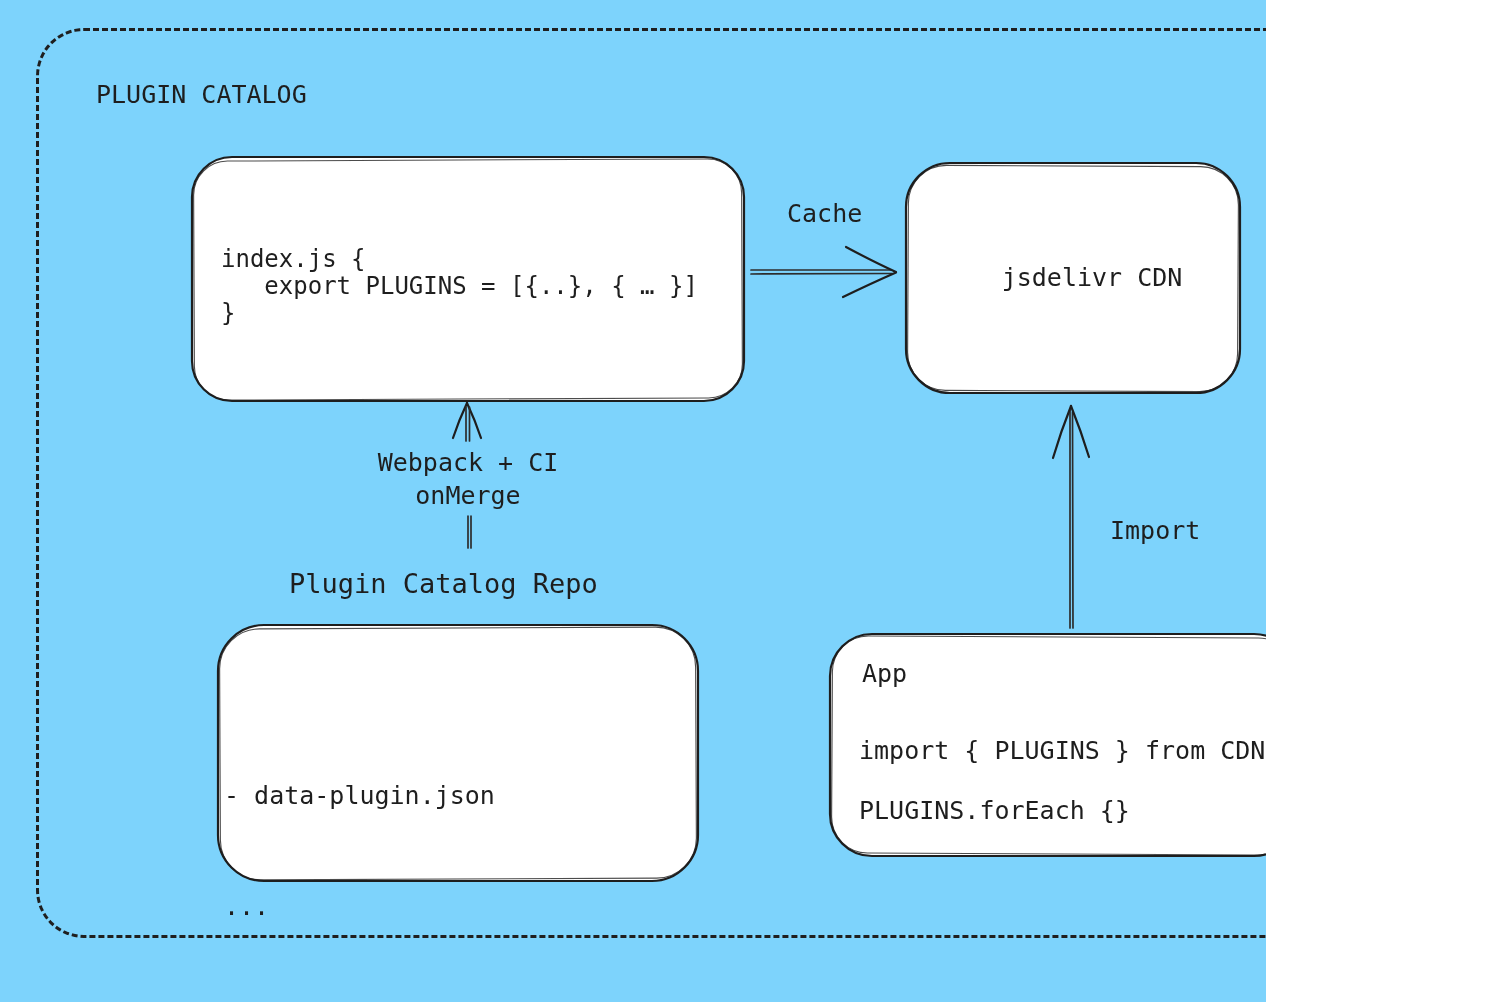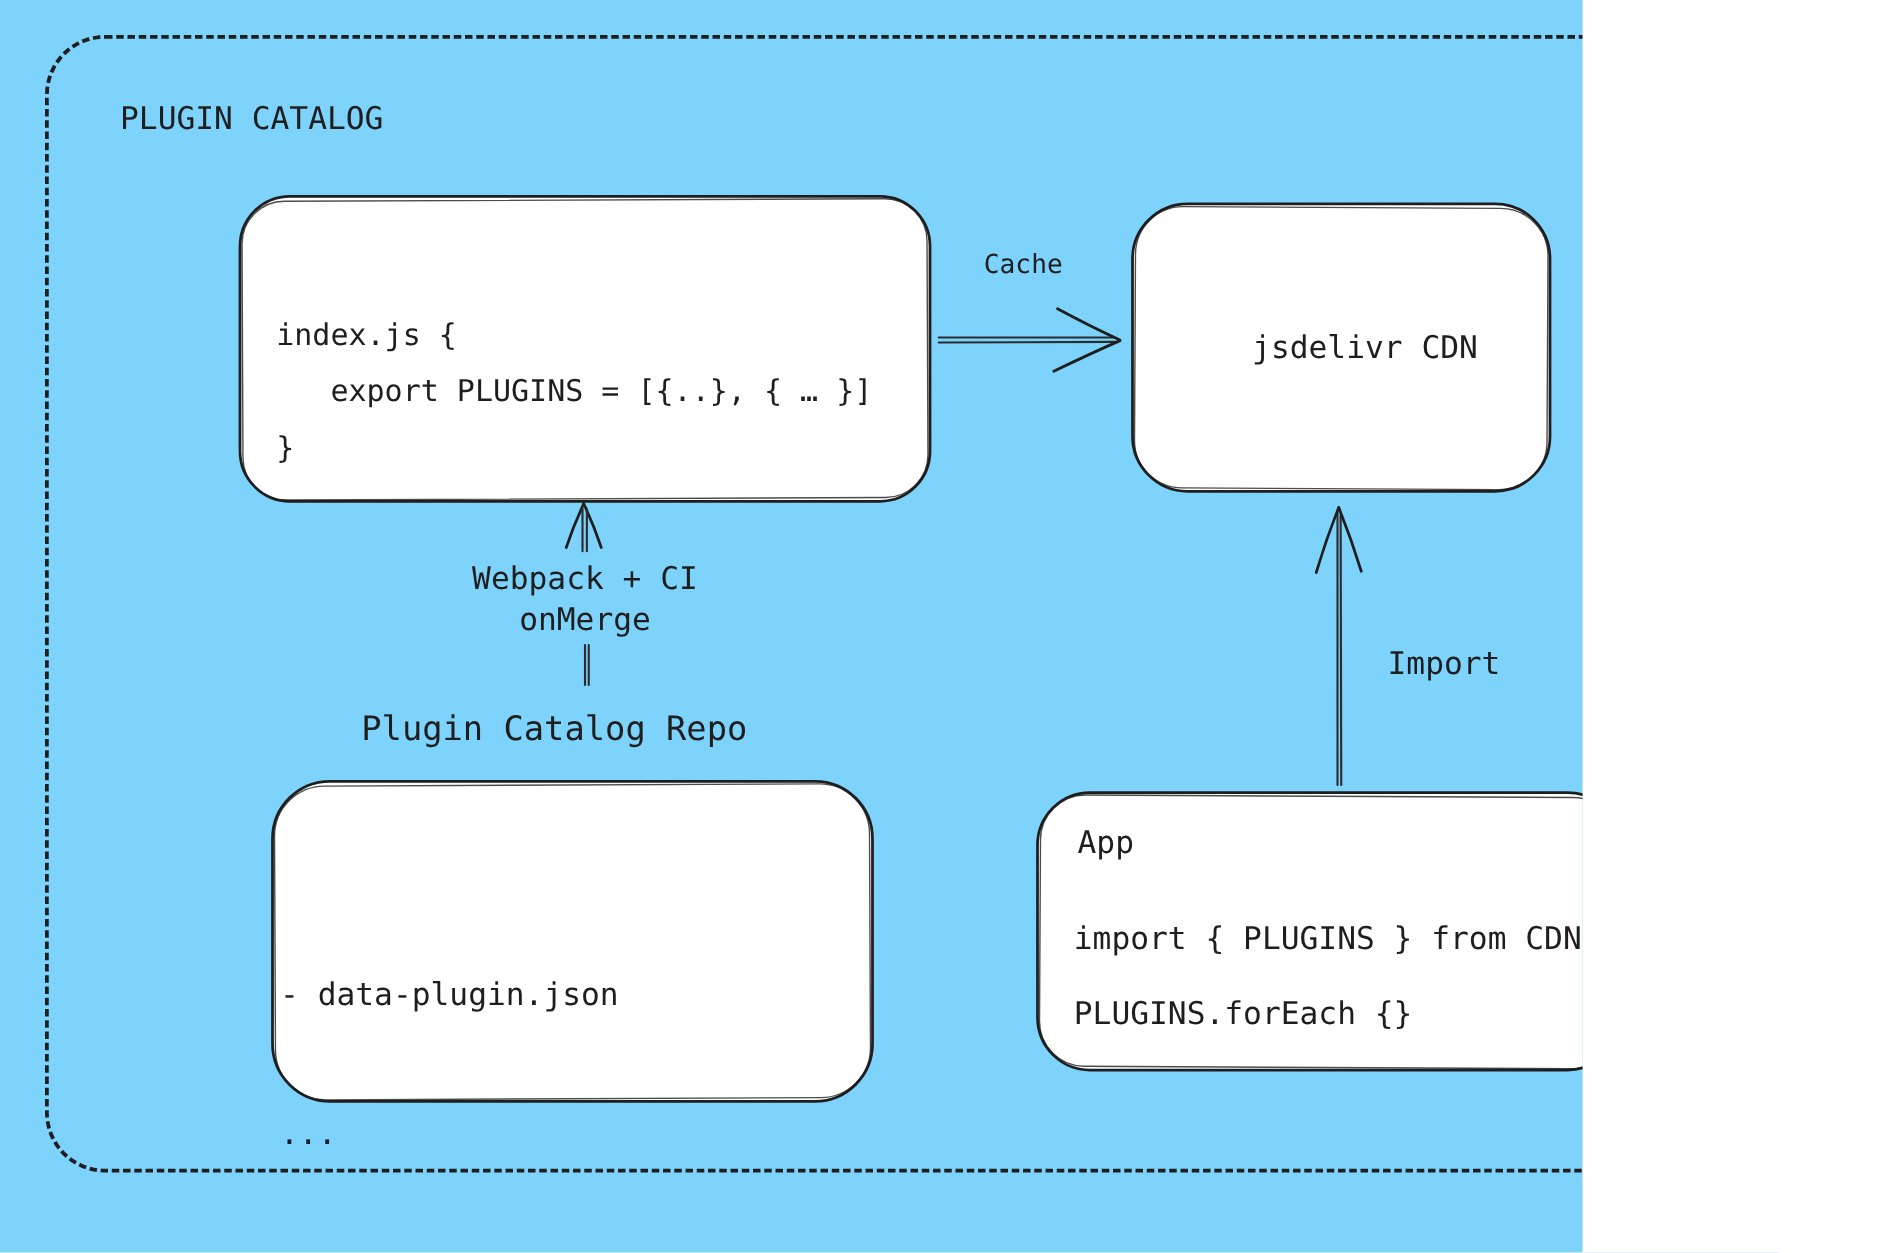--- a/index.html
+++ b/index.html
@@ -29,22 +29,22 @@
   .arrow { fill: none; stroke: #1e1e1e; stroke-width: 2.2; stroke-linecap: round; stroke-linejoin: round; }
   .arrow-thin { fill: none; stroke: #2c2c2c; stroke-width: 1.7; stroke-linecap: round; }
   .lbl {
     position: absolute;
     white-space: pre;
     color: #1e1e1e;
     font-family: "DejaVu Sans Mono", "Liberation Mono", monospace;
   }
   .diagram-title { left: 96px; top: 80px; font-size: 25px; }
   .npm-title { left: 0; top: 194px; width: 936px; text-align: center; font-size: 29px; }
-  .npm-code { left: 221px; top: 246px; font-size: 24px; line-height: 45px; }
-  .cache-label { left: 787px; top: 199px; font-size: 21px; }
+  .npm-code { left: 221px; top: 246px; font-size: 24px; line-height: 27px; }
+  .cache-label { left: 787px; top: 199px; font-size: 25px; }
   .cdn-label { left: 925px; top: 263px; width: 334px; text-align: center; font-size: 25px; }
   .build-label { left: 288px; top: 446px; width: 360px; text-align: center; font-size: 25px; line-height: 33px; }
   .repo-label { left: 289px; top: 568px; font-size: 27px; }
   .repo-items { left: 224px; top: 703px; font-size: 25px; line-height: 37px; }
   .app-title { left: 862px; top: 659px; font-size: 25px; }
   .app-import { left: 859px; top: 736px; font-size: 25px; }
   .app-foreach { left: 859px; top: 796px; font-size: 25px; }
   .import-label { left: 1110px; top: 516px; font-size: 25px; }
 </style>
 </head>

